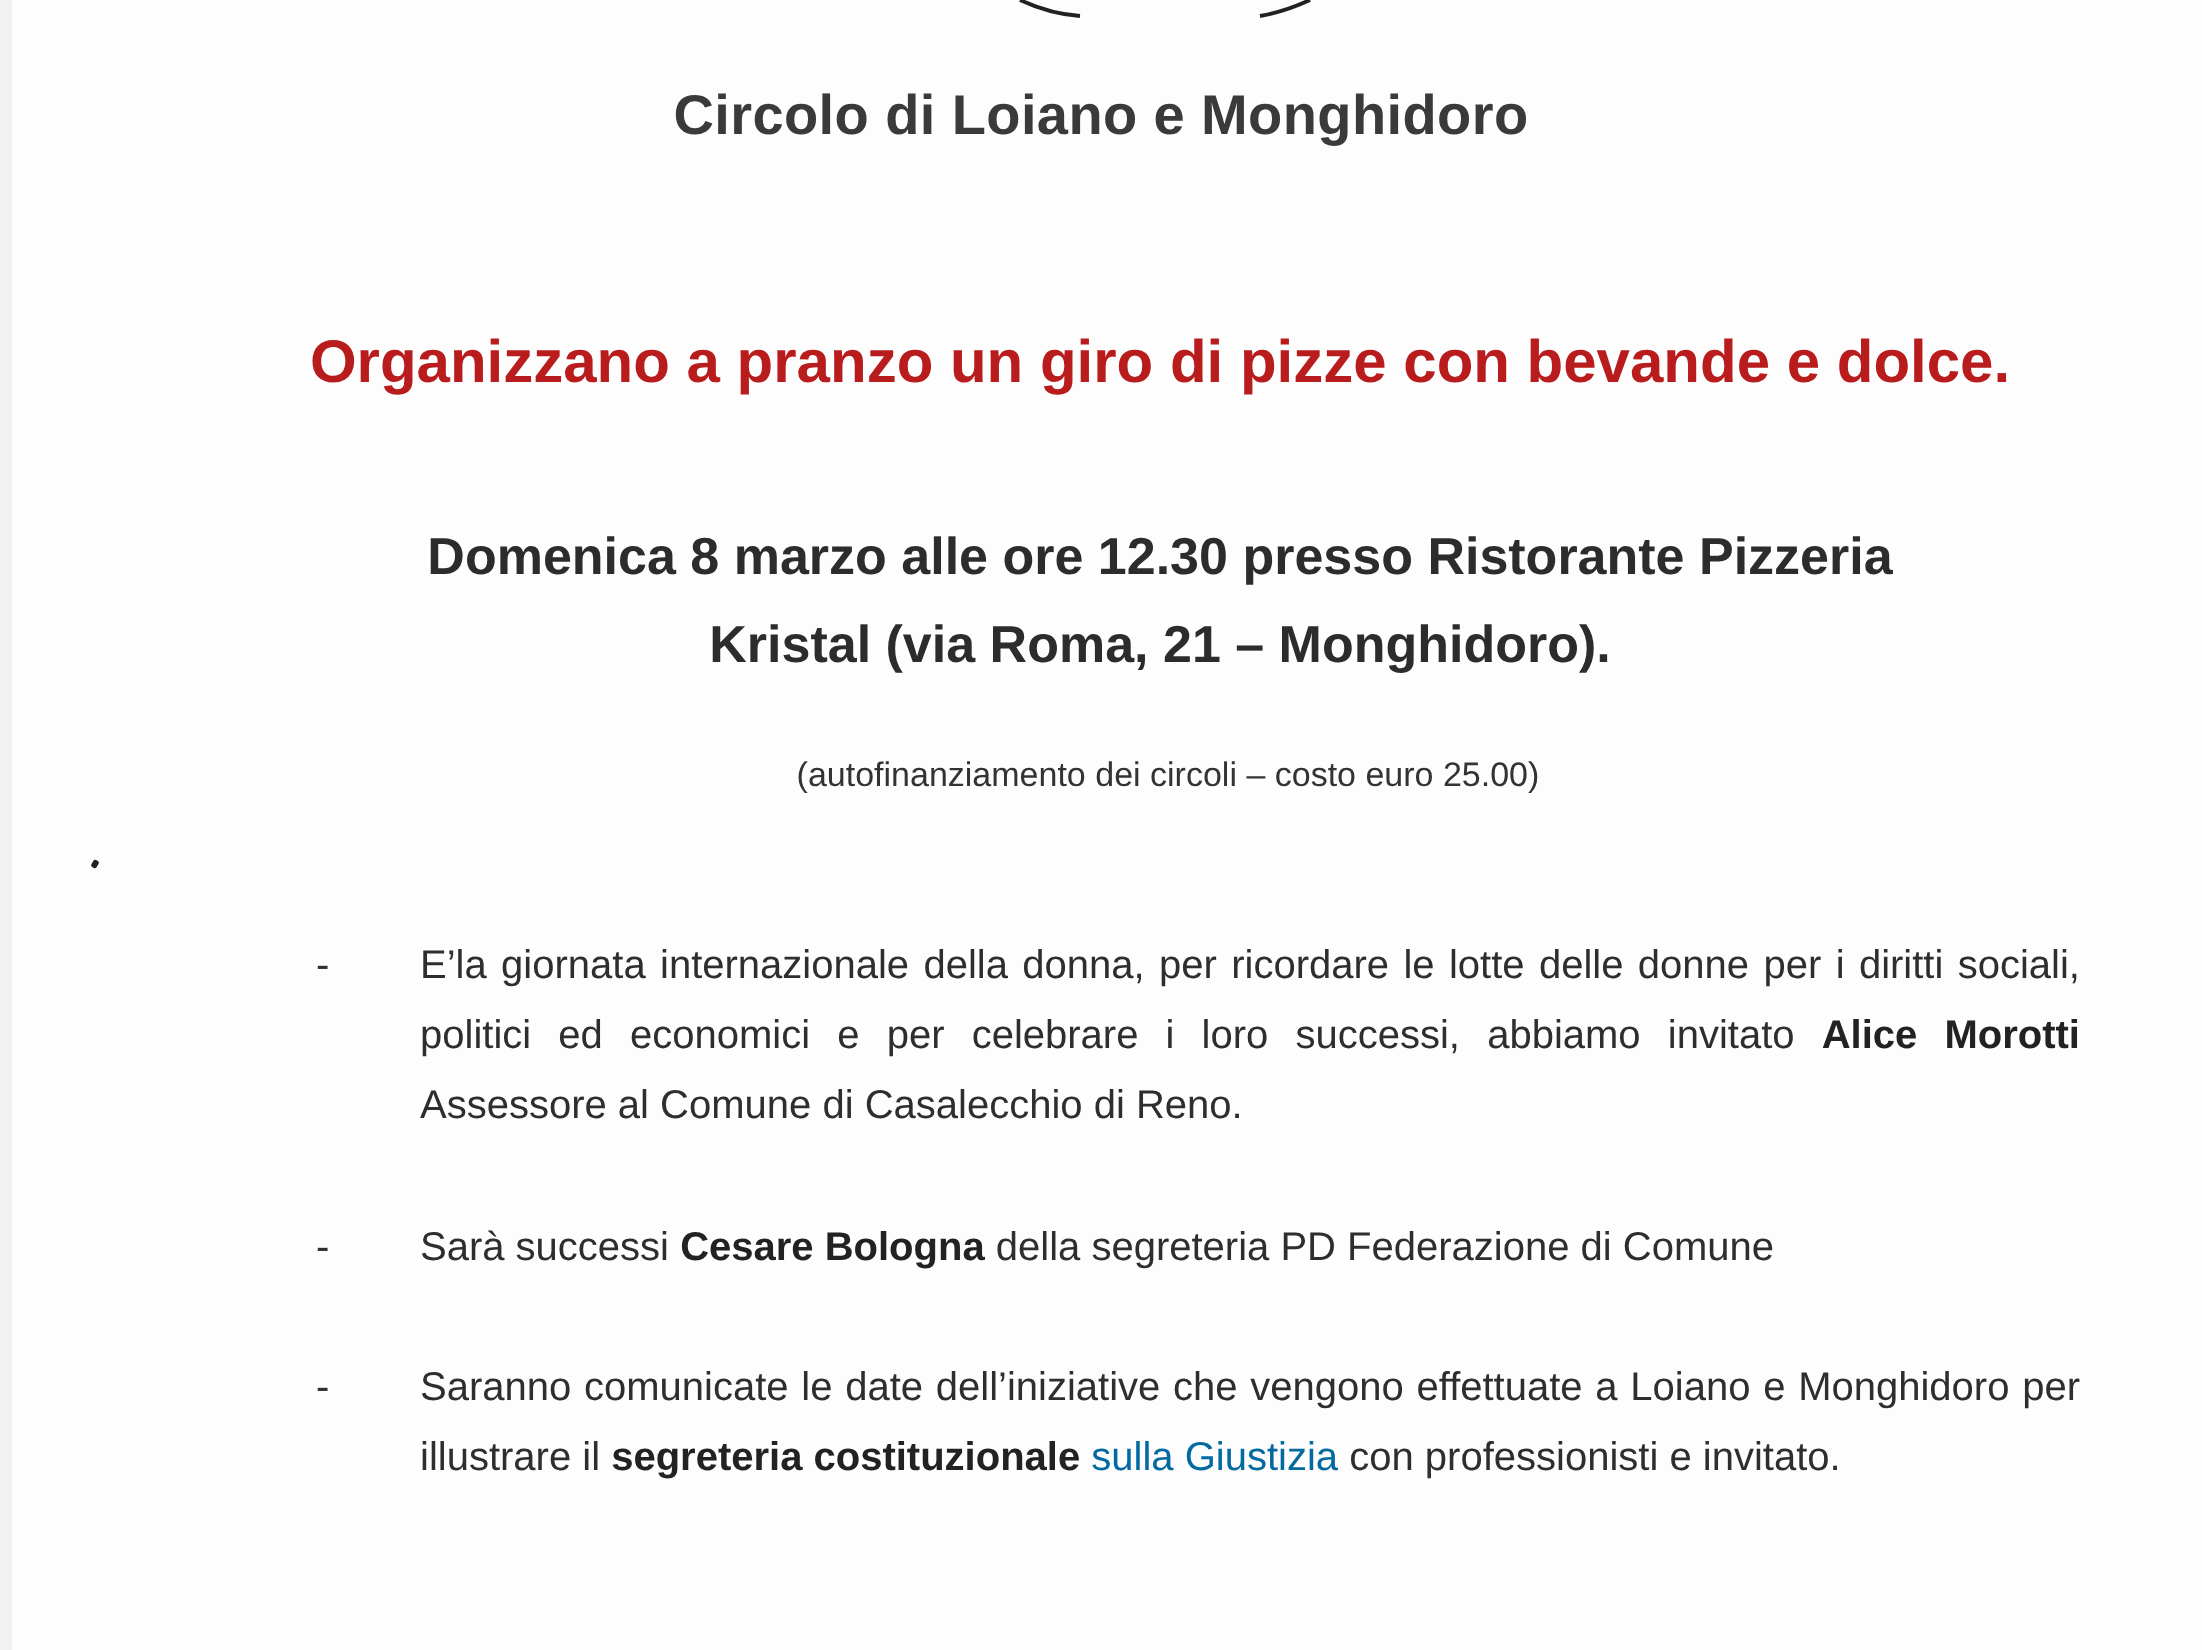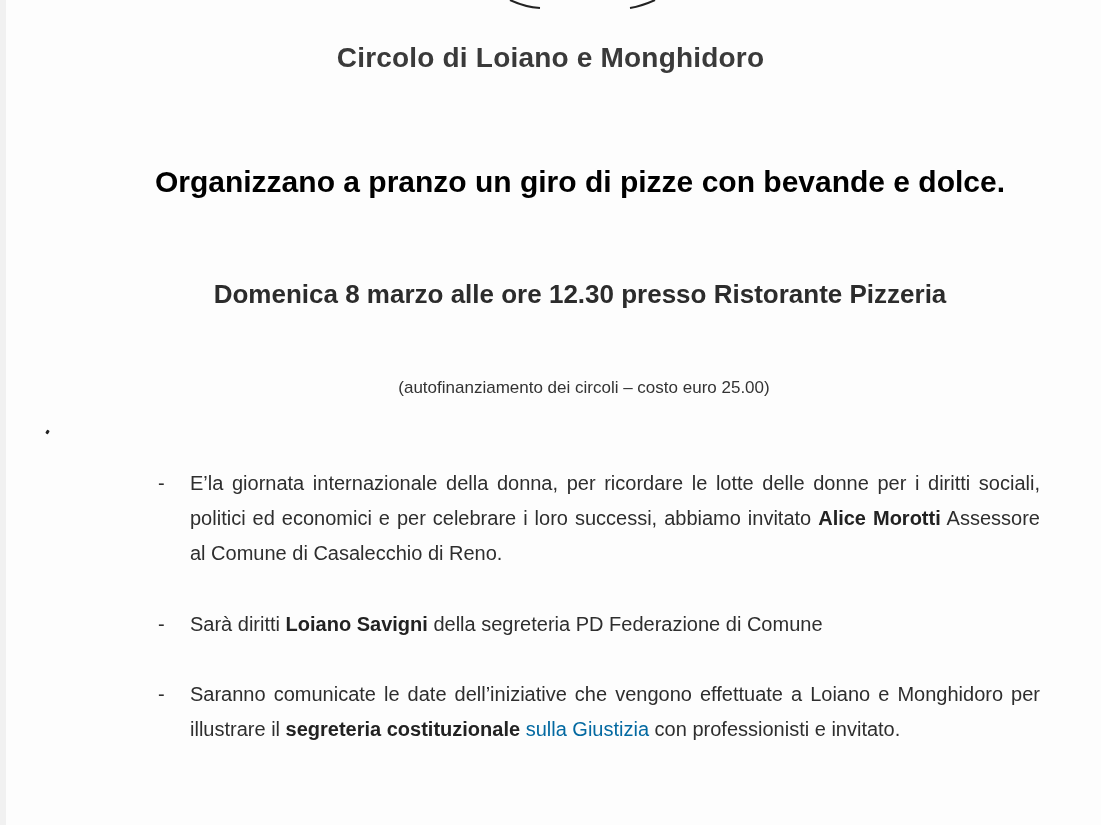--- a/index.html
+++ b/index.html
@@ -10,37 +10,37 @@
     color:#2a2a2a;
   }
   .left-edge { position:absolute; left:0; top:0; width:6px; height:825px; background:#f1f1f1; }
   .logo-frag { position:absolute; left:480px; top:0; width:200px; height:14px; }
   .title {
     position:absolute; left:0; width:1101px; top:42px; text-align:center;
     font-size:28px; font-weight:bold; color:#3a3a3a; letter-spacing:0.2px;
   }
   .headline {
     position:absolute; left:150px; width:860px; top:158px; text-align:center;
-    font-size:30px; font-weight:bold; color:#000000; line-height:48px;
+    font-size:30px; font-weight:bold; color:#b91c1c; line-height:48px;
   }
   .event {
-    position:absolute; left:150px; width:860px; top:272px; text-align:center;
+    position:absolute; left:150px; width:860px; top:256px; text-align:center;
     font-size:26px; font-weight:bold; color:#2c2c2c; line-height:44px;
   }
   .note {
     position:absolute; left:0; width:1168px; top:378px; text-align:center;
     font-size:17px; color:#333;
   }
   .dot { position:absolute; left:46px; top:430px; width:3px; height:4px; background:#222; border-radius:1px; transform:rotate(30deg); }
   .bullet {
     position:absolute; left:158px; width:882px;
     font-size:20px; line-height:35px; color:#2e2e2e;
   }
   .bullet .dash { position:absolute; left:0; top:0; width:20px; }
-  .bullet .text { margin-left:32px; display:block; text-align:justify; }
+  .bullet .text { margin-left:52px; display:block; text-align:justify; }
   .b1 { top:466px; }
   .b2 { top:607px; }
   .b3 { top:677px; }
   .bold { font-weight:bold; color:#222; }
   .red { color:#0369a1; }
 </style>
 </head>
 <body>
 
 <div class="left-edge"></div>
@@ -49,32 +49,33 @@
   <path d="M30 0 Q45 7 60 8" stroke="#222" stroke-width="2" fill="none"></path>
   <path d="M150 8 Q162 6 175 0" stroke="#222" stroke-width="2" fill="none"></path>
 </svg>
 
 <div class="title">Circolo di  Loiano e Monghidoro</div>
 
 <div class="headline">Organizzano a pranzo un giro di pizze con bevande e dolce.</div>
 
 <div class="event">
   <div>Domenica 8 marzo alle ore 12.30 presso  Ristorante Pizzeria</div>
+  <div>Kristal (via Roma, 21 – Monghidoro).</div>
 </div>
 
 <div class="note">(autofinanziamento dei circoli – costo euro 25.00)</div>
 
 <div class="dot"></div>
 
 <div class="bullet b1">
   <span class="dash">-</span>
   <span class="text"><span>E’la giornata internazionale della donna,  per ricordare le lotte delle donne per i diritti sociali, politici ed economici e per celebrare i loro successi, abbiamo invitato  </span><span class="bold">Alice Morotti</span><span> Assessore al Comune di Casalecchio di Reno.</span></span>
 </div>
 
 <div class="bullet b2">
   <span class="dash">-</span>
-  <span class="text"><span>Sarà diritti </span><span class="bold">Loiano Savigni</span><span> della segreteria PD Federazione di Comune</span></span>
+  <span class="text"><span>Sarà successi </span><span class="bold">Cesare Bologna</span><span> della segreteria PD Federazione di Comune</span></span>
 </div>
 
 <div class="bullet b3">
   <span class="dash">-</span>
   <span class="text"><span>Saranno comunicate le date dell’iniziative che vengono effettuate a Loiano e Monghidoro per illustrare il </span><span class="bold">segreteria costituzionale</span> <span class="red">sulla Giustizia</span><span> con professionisti e invitato.</span></span>
 </div>
 
 </body></html>

